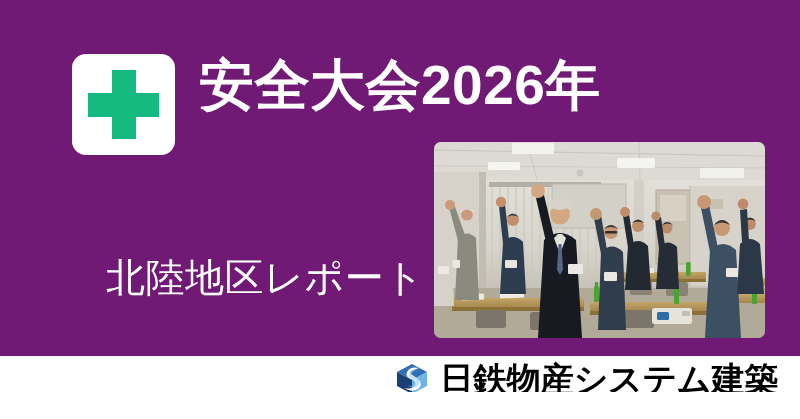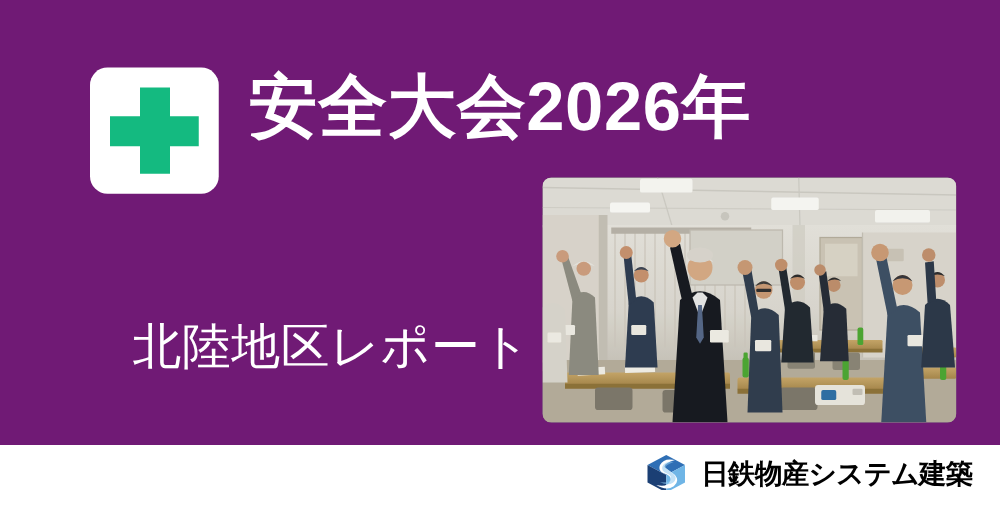--- a/index.html
+++ b/index.html
@@ -94,21 +94,21 @@
   #company-logo-group {
     position:absolute;
     right:22px; top:50%;
     transform:translateY(-50%);
     display:flex;
     align-items:center;
     gap:11px;
   }
   #logo-mark { width:34px; height:32px; display:block; flex:0 0 auto; }
   #company-name {
-    font-size:22px;
+    font-size:34px;
     line-height:30px;
     font-weight:700;
     color:#000000;
     letter-spacing:-0.5px;
     white-space:nowrap;
   }
 </style>
 </head>
 <body>
 

